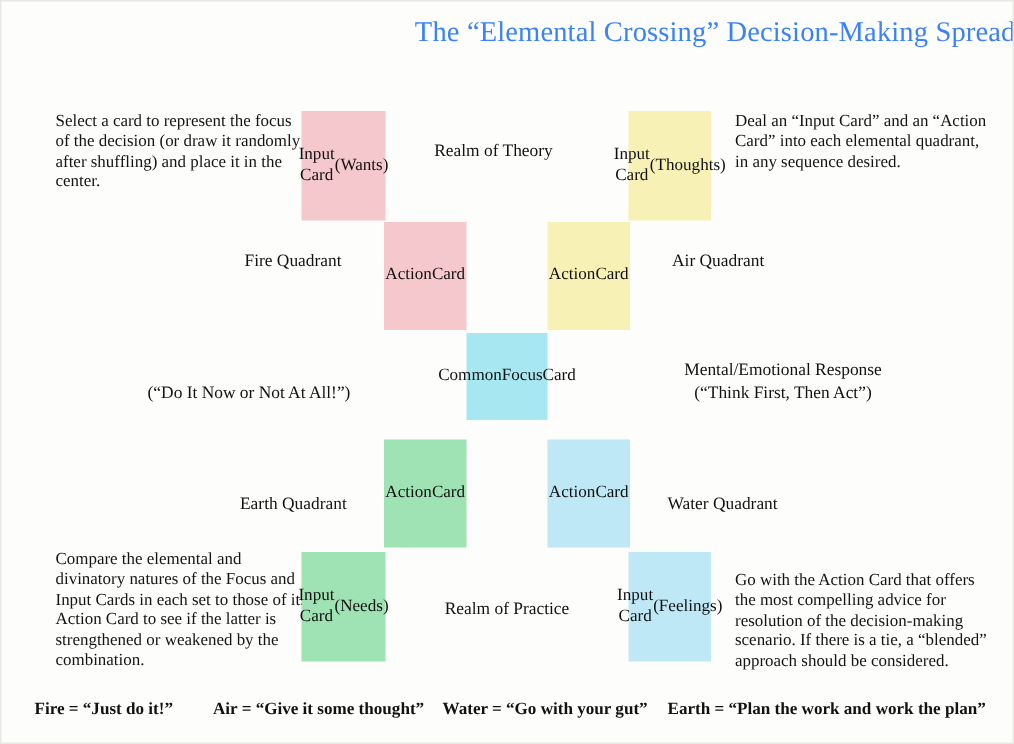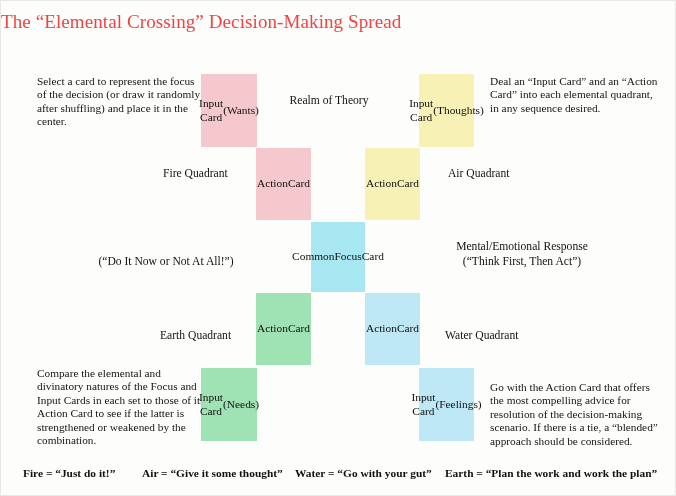--- a/index.html
+++ b/index.html
@@ -18,24 +18,24 @@
     background: #fdfdfb;
     overflow: hidden;
     border: 1px solid #e8e8e4;
     box-sizing: border-box;
   }
   .title {
     position: absolute;
     left: 0;
     top: 10px;
     width: 676px;
-    text-align: left;
+    text-align: right;
     font-size: 19px;
     letter-spacing: .1px;
-    color: #ef4444;
+    color: #3b82f6;
   }
   .note {
     position: absolute;
     font-size: 11.3px;
     line-height: 13.4px;
     color: #141414;
   }
   .note.left  { text-align: left; }
   .note.right { text-align: left; }
 
@@ -84,20 +84,21 @@
   <div class="note right" style="left:489px; top:74px; width:172px;">Deal an “Input Card” and an “Action Card” into each elemental quadrant, in any sequence desired.</div>
 
   <div class="note left" style="left:36px; top:74px; width:168px;">Select a card to represent the focus of the decision (or draw it randomly after shuffling) and place it in the center.</div>
 
   <div class="note left" style="left:36px; top:366px; width:172px;">Compare the elemental and divinatory natures of the Focus and Input Cards in each set to those of its Action Card to see if the latter is strengthened or weakened by the combination.</div>
 
   <div class="note right" style="left:489px; top:366px; width:172px;margin-top:14px;">Go with the Action Card that offers the most compelling advice for resolution of the decision-making scenario. If there is a tie, a “blended” approach should be considered.</div>
 
   <div class="label center" style="left:268px; top:93px; width:120px;">Realm of Theory</div>
 
+  <div class="label center" style="left:277px; top:398px; width:120px;">Realm of Practice</div>
 
   <div class="label" style="left:162px; top:166px;">Fire Quadrant</div>
 
   <div class="label" style="left:447px; top:166px;">Air Quadrant</div>
 
   <div class="label" style="left:159px; top:328px;">Earth Quadrant</div>
 
   <div class="label" style="left:444px; top:328px;">Water Quadrant</div>
 
   <div class="label center" style="left:75px; top:254px; width:180px;">(“Do It Now or Not At All!”)</div>
@@ -118,21 +119,21 @@
   <div class="card" style="left:418px; top:73px; width:55px; height:73px; background:#f7f1b5;">
     <span>Input Card</span>
     <span>(Thoughts)</span>
   </div>
 
   <div class="card" style="left:364px; top:147px; width:55px; height:72px; background:#f7f1b5;">
     <span>Action</span>
     <span>Card</span>
   </div>
 
-  <div class="card" style="left:310px; top:221px; width:54px; height:70px; background:#a7e7f2;">
+  <div class="card" style="left:310px; top:221px; width:54px; height:58px; background:#a7e7f2;">
     <span>Common</span>
     <span>Focus</span>
     <span>Card</span>
   </div>
 
   <div class="card" style="left:255px; top:292px; width:55px; height:72px; background:#9fe2b3;">
     <span>Action</span>
     <span>Card</span>
   </div>
 

